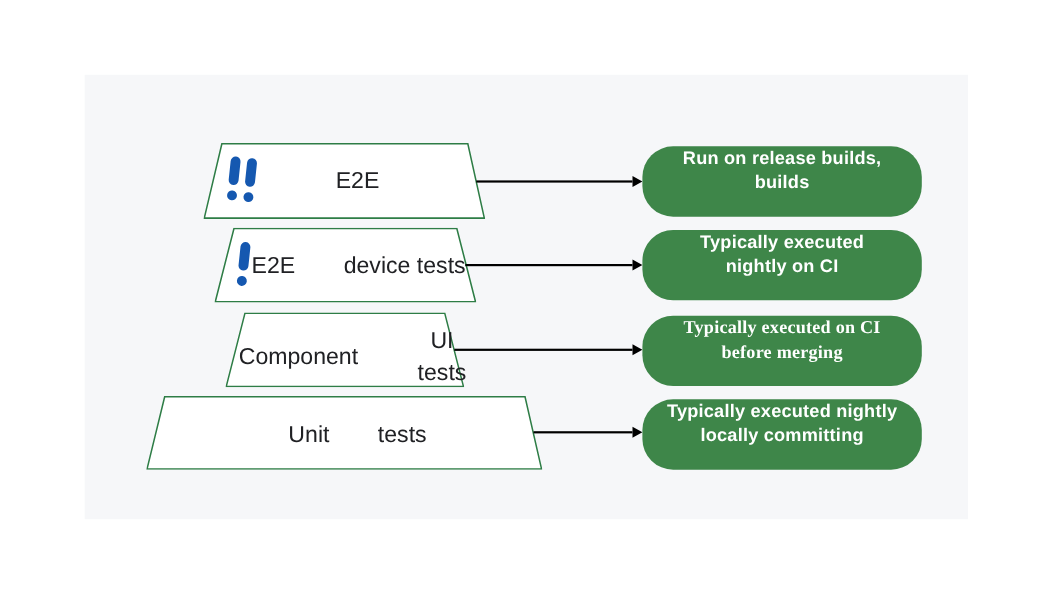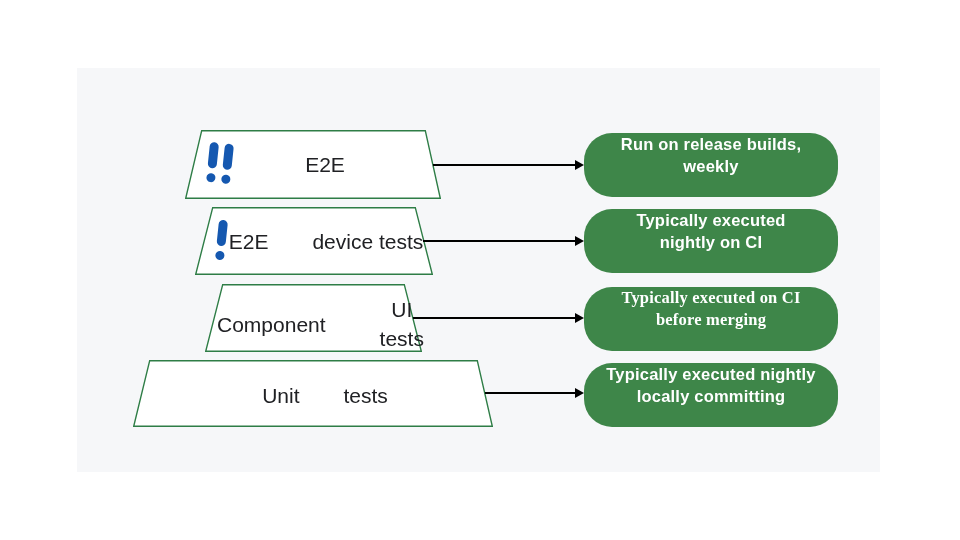--- a/index.html
+++ b/index.html
@@ -114,21 +114,21 @@
 
 </div>
 
 <div class="arrow" id="arrow-1"></div>
 <div class="arrow" id="arrow-2"></div>
 <div class="arrow" id="arrow-3"></div>
 <div class="arrow" id="arrow-4"></div>
 
 <div class="note" id="note-1">
   <span>Run on release builds,</span>
-  <span>weekly</span>
+  <span>builds</span>
 </div>
 <div class="note" id="note-2">
   <span>Typically executed</span>
   <span>nightly on CI</span>
 </div>
 <div class="note" id="note-3">
   <span>Typically executed on CI</span>
   <span>before merging</span>
 </div>
 <div class="note" id="note-4">

